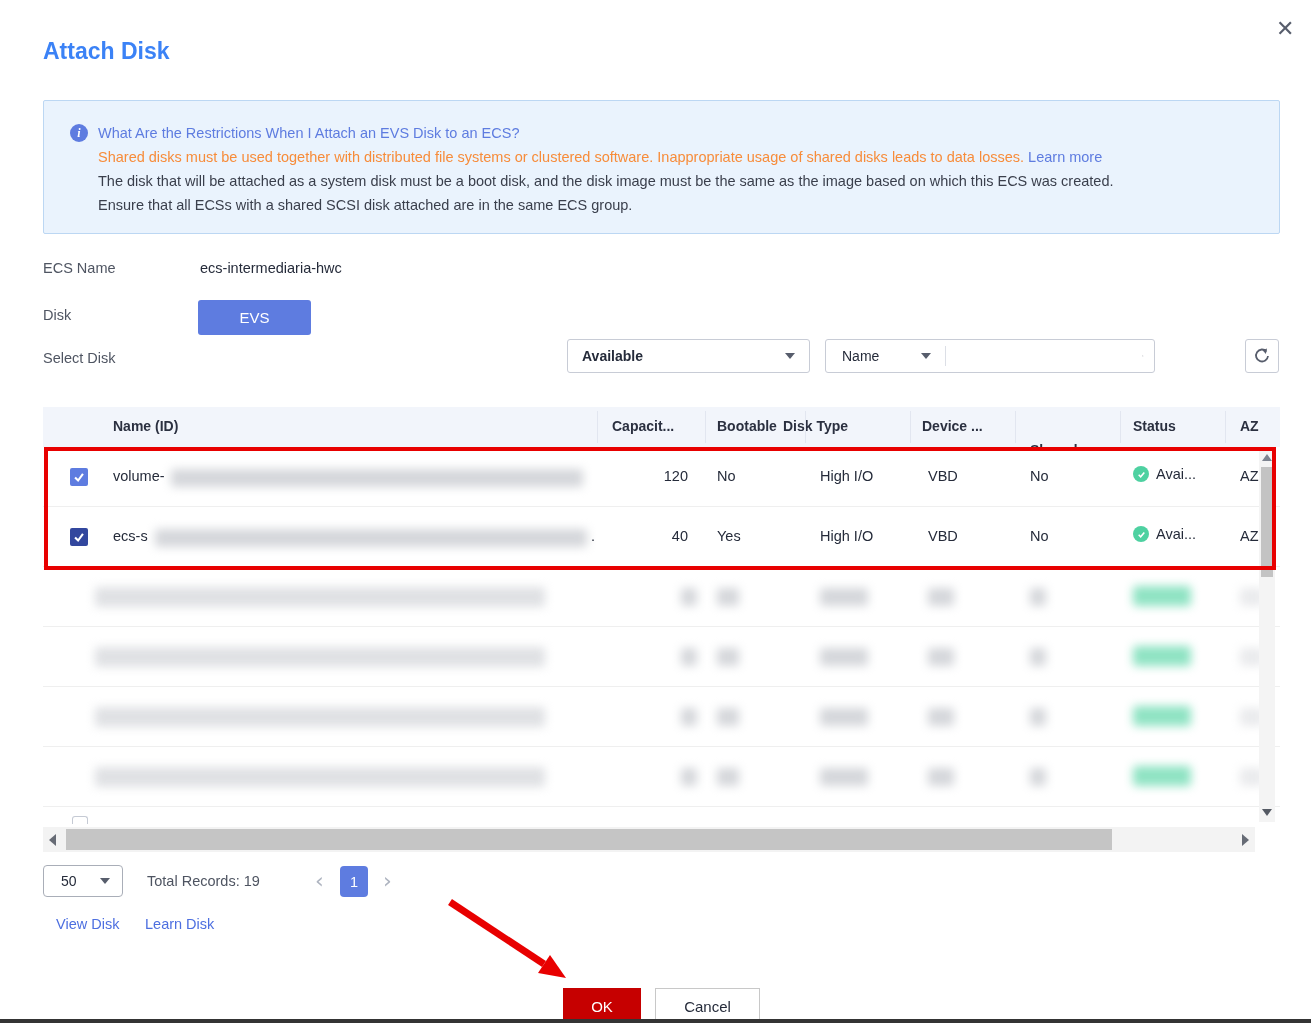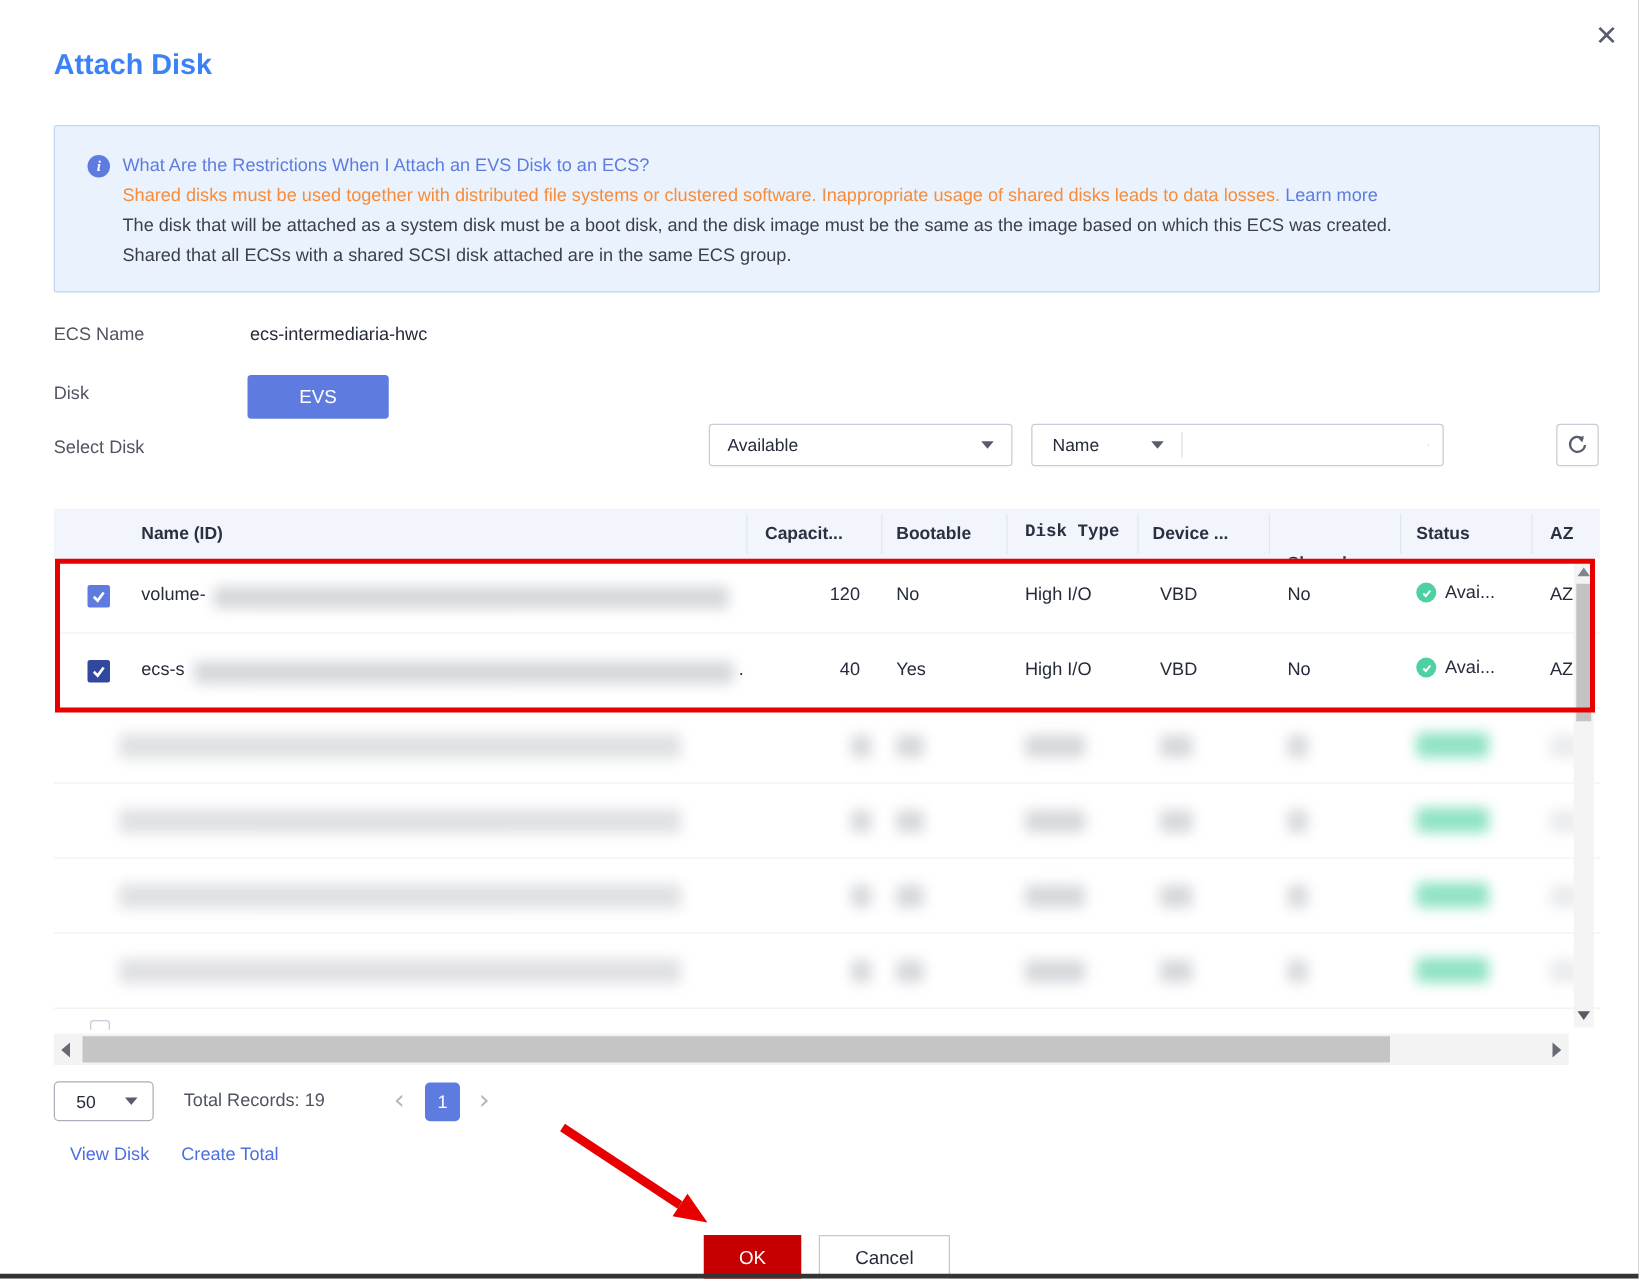--- a/index.html
+++ b/index.html
@@ -94,32 +94,32 @@
 <div class="stage">
 
   <span class="abs close-x">✕</span>
   <div class="abs title">Attach Disk</div>
 
   <div class="abs banner">
     <div class="abs info-icon">i</div>
     <div class="q">What Are the Restrictions When I Attach an EVS Disk to an ECS?</div>
     <div><span class="warn">Shared disks must be used together with distributed file systems or clustered software. Inappropriate usage of shared disks leads to data losses.</span> <span class="lm">Learn more</span></div>
     <div class="body">The disk that will be attached as a system disk must be a boot disk, and the disk image must be the same as the image based on which this ECS was created.</div>
-    <div class="body">Shared that all ECSs with a shared SCSI disk attached are in the same ECS group.</div>
+    <div class="body">Ensure that all ECSs with a shared SCSI disk attached are in the same ECS group.</div>
   </div>
 
   <div class="abs label" style="left:43px;top:260px;">ECS Name</div>
   <div class="abs value" style="left:200px;top:260px;">ecs-intermediaria-hwc</div>
 
   <div class="abs label" style="left:43px;top:307px;">Disk</div>
   <button class="abs evs-btn">EVS</button>
 
   <div class="abs label" style="left:43px;top:350px;">Select Disk</div>
 
-  <div class="abs select-box" style="left:567px;top:339px;width:243px;padding:16px 14px;justify-content:space-between;">
+  <div class="abs select-box" style="left:567px;top:339px;width:243px;padding:16px 14px;justify-content:space-between;font-weight:bold;">
     <span>Available</span>
     <span class="caret"></span>
   </div>
   <div class="abs select-box search-combo">
     <span style="padding:0 0 0 16px;">Name</span>
     <span class="caret" style="margin:0 14px 0 42px;"></span>
     <span class="combo-div"></span>
     <input class="search-input" placeholder="" style="">
     <svg width="20" height="20" viewBox="0 0 20 20" style="margin-right:10px;">
       <circle cx="8.5" cy="8.5" r="6" fill="none" stroke="#575d6c" stroke-width="1.6"></circle>
@@ -131,21 +131,21 @@
       <path d="M 13.5 4.5 A 6 6 0 1 0 15 9" fill="none" stroke="#575d6c" stroke-width="1.8"></path>
       <polygon points="13.5,1.5 13.5,7 9.5,4.2" fill="#575d6c" transform="rotate(12 13.5 4)"></polygon>
     </svg>
   </div>
 
   <div class="abs table">
     <div class="thead">
       <span class="th" style="left:70px;">Name (ID)</span>
       <span class="th" style="left:569px;">Capacit...</span>
       <span class="th" style="left:674px;">Bootable</span>
-      <span class="th" style="left:777px;font-family:Liberation Mono, monospace;">Disk Type</span>
+      <span class="th" style="left:740px;">Disk Type</span>
       <span class="th" style="left:879px;">Device ...</span>
       <span class="th" style="left:987px;margin-top:24px;">Shared ...</span>
       <span class="th" style="left:1090px;">Status</span>
       <span class="th" style="left:1197px;">AZ</span>
       <span class="hsep" style="left:554px;"></span>
         <span class="hsep" style="left:662px;"></span>
       <span class="hsep" style="left:762px;"></span>
         <span class="hsep" style="left:867px;"></span>
       <span class="hsep" style="left:972px;"></span>
         <span class="hsep" style="left:1077px;"></span>
@@ -264,21 +264,21 @@
   <div class="abs psize">
     <span>50</span>
     <span class="caret"></span>
   </div>
   <div class="abs total">Total Records: 19</div>
   <span class="abs pchev" style="left:315px;">‹</span>
   <span class="abs page1">1</span>
   <span class="abs pchev" style="left:383px;">›</span>
 
   <span class="abs link" style="left:56px;top:916px;">View Disk</span>
-  <span class="abs link" style="left:145px;top:916px;">Create Total</span>
+  <span class="abs link" style="left:145px;top:916px;">Learn Disk</span>
 
   <button class="abs ok-btn">OK</button>
   <button class="abs cancel-btn">Cancel</button>
 
   <svg class="overlay">
     <line x1="450" y1="902" x2="544" y2="964" stroke="var(--red)" stroke-width="7"></line>
     <polygon points="566,978 538,973 550,955" fill="var(--red)"></polygon>
   </svg>
 
   <div class="abs bottom-strip"></div>

